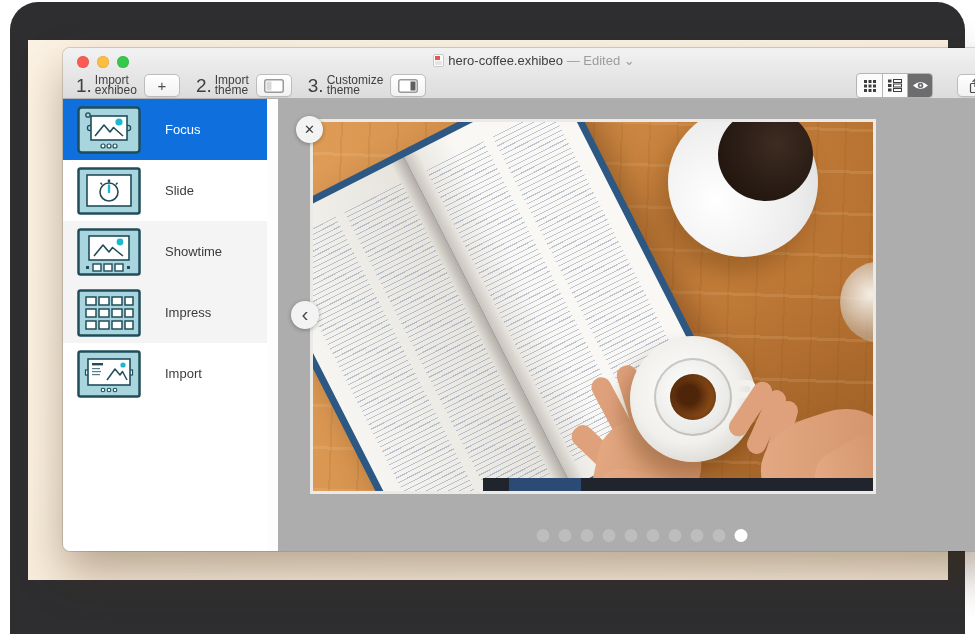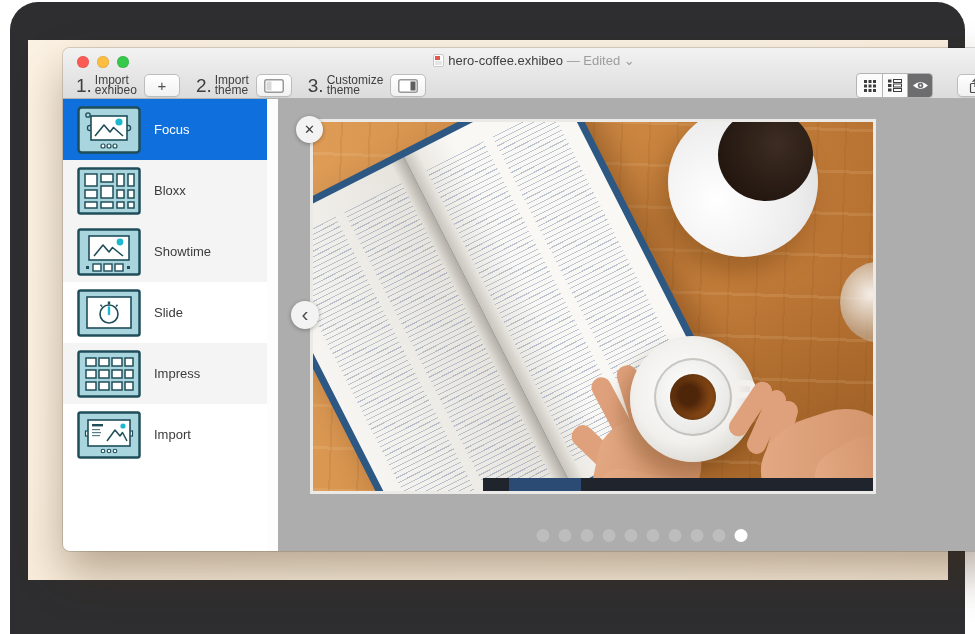--- a/index.html
+++ b/index.html
@@ -31,21 +31,21 @@
   .seg button{width:25px;border:none;background:transparent;display:flex;align-items:center;justify-content:center;padding:0;cursor:pointer;}
   .seg button + button{border-left:1px solid #b4b4b4;}
   .seg button.sel{background:#6d6d70;}
   
   .content{position:relative;display:flex;height:452px;background:#adadad;}
   .sidebar{width:204px;background:#ffffff;display:flex;flex-direction:column;}
   .gutter{width:11px;background:#fdfdfd;}
   .srow{height:61px;display:flex;align-items:center;padding-left:14px;box-sizing:border-box;cursor:pointer;}
   .srow.alt{background:#f4f4f5;}
   .srow.sel{background:#0e6fdd;}
-  .slabel{margin-left:13px;font-size:13px;color:#3b3b3b;}
+  .slabel{margin-left:24px;font-size:13px;color:#3b3b3b;}
   .srow.sel .slabel{color:#ffffff;}
   .thumb{width:64px;height:48px;flex:0 0 auto;display:block;}
   
   .main{position:relative;flex:1;background:#adadad;}
   .photo{position:absolute;left:32px;top:20px;width:566px;height:375px;border:3px solid #eceae6;box-sizing:border-box;
          overflow:hidden;background:linear-gradient(100deg,#de9c57 0%,#d08c46 38%,#c67f3b 68%,#b26e2f 100%);}
   .wood{position:absolute;inset:0;
         background:repeating-linear-gradient(92deg, rgba(120,70,20,.10) 0 2px, transparent 2px 28px),
                    repeating-linear-gradient(2deg, rgba(255,228,185,.12) 0 3px, transparent 3px 42px),
                    radial-gradient(90% 80% at 85% 90%, rgba(90,45,5,.28), transparent 60%);}
@@ -218,70 +218,50 @@
           <rect x="14" y="10" width="36" height="24" fill="#ffffff" stroke="#1f4e5a" stroke-width="1.6"></rect>
           <path d="M18 30 L27 19 L33 26 L36.5 21.5 L46 30" fill="none" stroke="#1f4e5a" stroke-width="1.6" stroke-linejoin="round"></path>
           <circle cx="42" cy="16" r="3.6" fill="#1cb8ce"></circle>
           <circle cx="26" cy="40" r="2" fill="#fff" stroke="#1f4e5a" stroke-width="1.2"></circle>
           <circle cx="32" cy="40" r="2" fill="#fff" stroke="#1f4e5a" stroke-width="1.2"></circle>
           <circle cx="38" cy="40" r="2" fill="#fff" stroke="#1f4e5a" stroke-width="1.2"></circle>
         </svg>
         <span class="slabel">Focus</span>
       </div>
 
-      <div class="srow alt">
+
+
+      <div class="srow">
         <svg class="thumb" viewBox="0 0 64 48">
           <rect x="1.5" y="1.5" width="61" height="45" rx="2" fill="#a9d6de" stroke="#1f4e5a" stroke-width="2.5"></rect>
-          <g fill="#ffffff" stroke="#1f4e5a" stroke-width="1.5">
-            <rect x="8" y="7" width="12" height="12"></rect>
-              <rect x="24" y="7" width="12" height="8"></rect>
-              <rect x="40" y="7" width="7" height="12"></rect>
-              <rect x="51" y="7" width="6" height="12"></rect>
-            <rect x="8" y="23" width="12" height="8"></rect>
-              <rect x="24" y="19" width="12" height="12"></rect>
-              <rect x="40" y="23" width="7" height="8"></rect>
-              <rect x="51" y="23" width="6" height="8"></rect>
-            <rect x="8" y="35" width="12" height="6"></rect>
-              <rect x="24" y="35" width="12" height="6"></rect>
-              <rect x="40" y="35" width="7" height="6"></rect>
-              <rect x="51" y="35" width="6" height="6"></rect>
-          </g>
-        </svg>
-        <span class="slabel">Bloxx</span>
-      </div>
-
+          <rect x="10" y="8" width="44" height="31" fill="#ffffff" stroke="#1f4e5a" stroke-width="1.6"></rect>
+          <circle cx="32" cy="25" r="9" fill="none" stroke="#1f4e5a" stroke-width="1.6"></circle>
+          <rect x="30.8" y="12.5" width="2.4" height="3" fill="#1f4e5a"></rect>
+          <line x1="25" y1="17.5" x2="23.5" y2="15.8" stroke="#1f4e5a" stroke-width="1.5"></line>
+          <line x1="39" y1="17.5" x2="40.5" y2="15.8" stroke="#1f4e5a" stroke-width="1.5"></line>
+          <line x1="32" y1="25" x2="32" y2="18.5" stroke="#1cb8ce" stroke-width="2.4" stroke-linecap="round"></line>
+        </svg>
+        <span class="slabel">Slide</span>
+      </div>
 
       <div class="srow alt">
         <svg class="thumb" viewBox="0 0 64 48">
           <rect x="1.5" y="1.5" width="61" height="45" rx="2" fill="#a9d6de" stroke="#1f4e5a" stroke-width="2.5"></rect>
           <rect x="12" y="8" width="40" height="24" fill="#ffffff" stroke="#1f4e5a" stroke-width="1.6"></rect>
           <path d="M17 28 L26 17 L32 24 L35.5 19.5 L46 28" fill="none" stroke="#1f4e5a" stroke-width="1.6" stroke-linejoin="round"></path>
           <circle cx="43" cy="14" r="3.4" fill="#1cb8ce"></circle>
           <rect x="9" y="38" width="3" height="3" fill="#1f4e5a"></rect>
           <g fill="#ffffff" stroke="#1f4e5a" stroke-width="1.4">
             <rect x="16" y="36" width="8" height="7"></rect>
               <rect x="27" y="36" width="8" height="7"></rect>
               <rect x="38" y="36" width="8" height="7"></rect>
           </g>
           <rect x="50" y="38" width="3" height="3" fill="#1f4e5a"></rect>
         </svg>
         <span class="slabel">Showtime</span>
-      </div>
-
-      <div class="srow">
-        <svg class="thumb" viewBox="0 0 64 48">
-          <rect x="1.5" y="1.5" width="61" height="45" rx="2" fill="#a9d6de" stroke="#1f4e5a" stroke-width="2.5"></rect>
-          <rect x="10" y="8" width="44" height="31" fill="#ffffff" stroke="#1f4e5a" stroke-width="1.6"></rect>
-          <circle cx="32" cy="25" r="9" fill="none" stroke="#1f4e5a" stroke-width="1.6"></circle>
-          <rect x="30.8" y="12.5" width="2.4" height="3" fill="#1f4e5a"></rect>
-          <line x1="25" y1="17.5" x2="23.5" y2="15.8" stroke="#1f4e5a" stroke-width="1.5"></line>
-          <line x1="39" y1="17.5" x2="40.5" y2="15.8" stroke="#1f4e5a" stroke-width="1.5"></line>
-          <line x1="32" y1="25" x2="32" y2="18.5" stroke="#1cb8ce" stroke-width="2.4" stroke-linecap="round"></line>
-        </svg>
-        <span class="slabel">Slide</span>
       </div>
 
       <div class="srow alt">
         <svg class="thumb" viewBox="0 0 64 48">
           <rect x="1.5" y="1.5" width="61" height="45" rx="2" fill="#a9d6de" stroke="#1f4e5a" stroke-width="2.5"></rect>
           <g fill="#ffffff" stroke="#1f4e5a" stroke-width="1.5">
             <rect x="9" y="8" width="10" height="8"></rect>
               <rect x="22" y="8" width="10" height="8"></rect>
               <rect x="35" y="8" width="10" height="8"></rect>
               <rect x="48" y="8" width="8" height="8"></rect>

